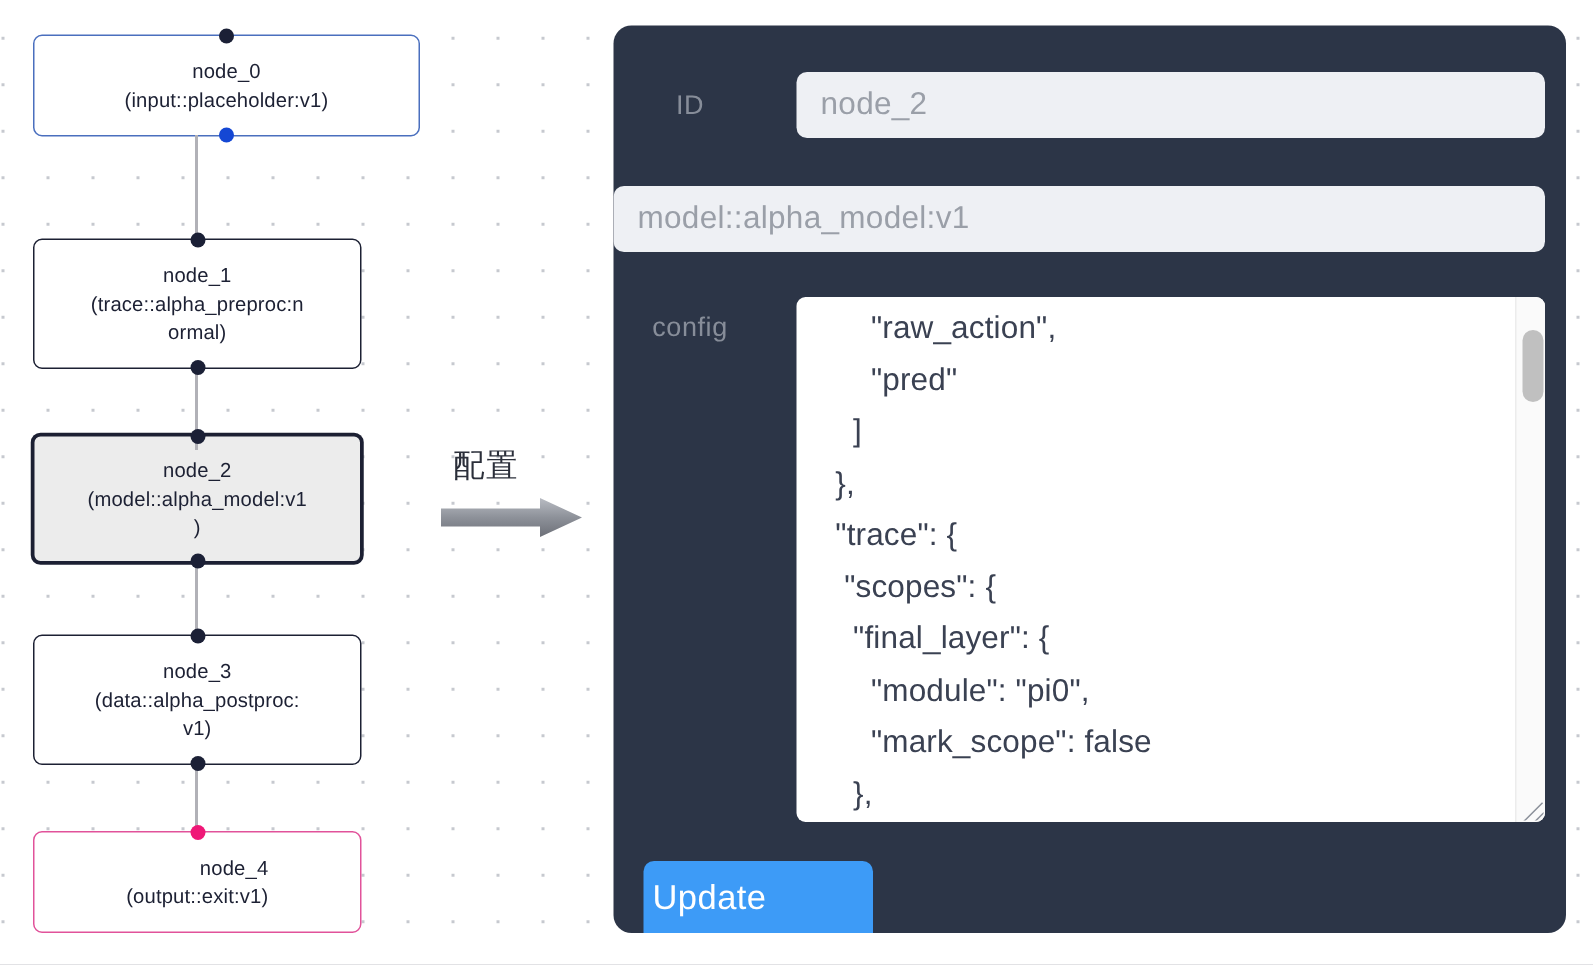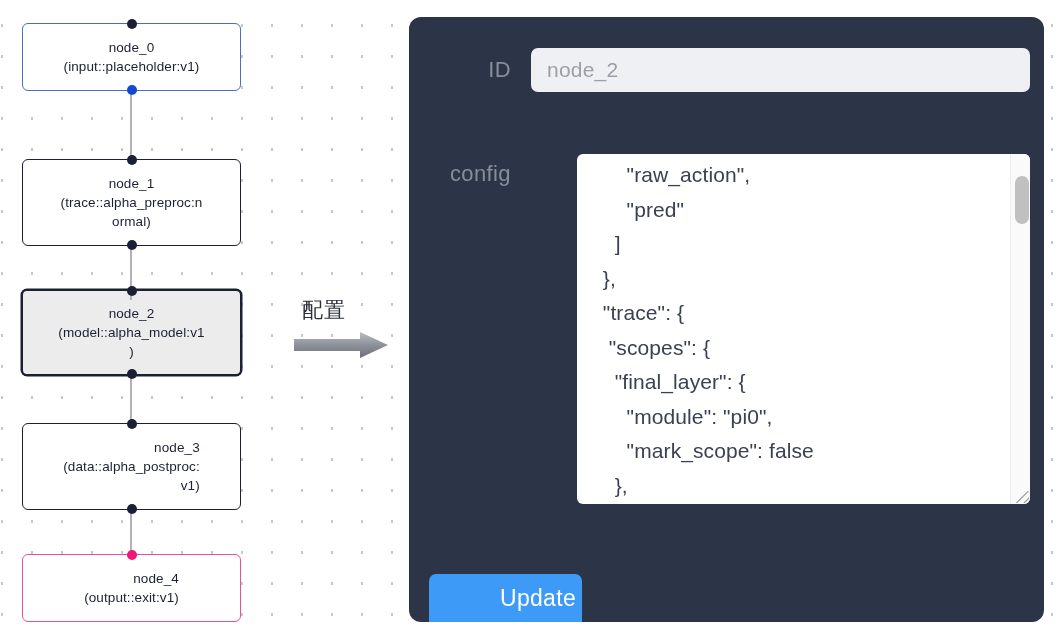--- a/index.html
+++ b/index.html
@@ -107,44 +107,44 @@
 
   .field-row {
     display: flex;
     align-items: flex-start;
     margin: 0 0 0 0;
     padding: 0 14px 0 0;
   }
   .field-label {
     width: 122px;
     flex: 0 0 122px;
-    text-align: right;
+    text-align: center;
     padding-right: 20px;
     color: #878d99;
-    font-size: 22px;
+    font-size: 18px;
     line-height: 44px;
     letter-spacing: 0.4px;
   }
   .field-control { flex: 1 1 auto; }
 
   .text-input {
     width: 100%;
     height: 44px;
     background: #eef0f4;
     border: none;
     border-radius: 7px;
     color: #9a9fa8;
     font-size: 21px;
     font-family: "Liberation Sans", sans-serif;
     padding: 0 16px;
     letter-spacing: 0.2px;
   }
   .row-gap-id   { margin-top: 9px; }
   .row-gap-type { margin-top: 32px; }
-  .row-gap-cfg  { margin-top: 30px; gap: 46px; }
+  .row-gap-cfg  { margin-top: 30px; }
 
   .config-label { line-height: 40px; }
 
   .textarea-wrap {
     position: relative;
     width: 100%;
     height: 350px;
     background: #ffffff;
     border-radius: 6px;
     overflow: hidden;
@@ -196,21 +196,21 @@
     position: absolute;
     left: 20px; bottom: 0;
     width: 153px; height: 48px;
     background: #3d9bf7;
     color: #ffffff;
     border: none;
     border-radius: 7px 7px 0 0;
     font-size: 23px;
     font-family: "Liberation Sans", sans-serif;
     letter-spacing: 0.3px;
-    text-align: right;
+    text-align: left;
     line-height: 40px;
     cursor: pointer;
   }
 
   .bottom-strip {
     position: absolute;
     left: 0; bottom: 0;
     width: 1062px; height: 21px;
     background: #ffffff;
   }
@@ -220,21 +220,21 @@
 
 <div id="root">
 
   <div class="canvas-grid"></div>
 
   <div class="edge" style="top:90px;height:69px;"></div>
   <div class="edge" style="top:245px;height:55px;"></div>
   <div class="edge" style="top:375px;height:47px;"></div>
   <div class="edge" style="top:510px;height:45px;"></div>
 
-  <div class="node is-input" style="left:22px;top:23px;width:219px;height:68px;">
+  <div class="node is-input" style="left:22px;top:23px;width:258px;height:68px;">
     <span class="node-text">node_0
 (input::placeholder:v1)</span>
     <span class="handle top"></span>
     <span class="handle bottom blue"></span>
   </div>
 
   <div class="node" style="left:22px;top:159px;width:219px;height:87px;">
     <span class="node-text">node_1
 (trace::alpha_preproc:n
 ormal)</span>
@@ -243,21 +243,21 @@
   </div>
 
   <div class="node is-selected" style="left:21px;top:289px;width:221px;height:87px;">
     <span class="node-text">node_2
 (model::alpha_model:v1
 )</span>
     <span class="handle top"></span>
     <span class="handle bottom"></span>
   </div>
 
-  <div class="node" style="left:22px;top:423px;width:219px;height:87px;text-align:right;">
+  <div class="node" style="left:22px;top:423px;width:219px;height:87px;">
     <span class="node-text">node_3
 (data::alpha_postproc:
 v1)</span>
     <span class="handle top"></span>
     <span class="handle bottom"></span>
   </div>
 
   <div class="node is-output" style="left:22px;top:554px;width:219px;height:68px;">
     <span class="node-text">node_4
 (output::exit:v1)</span>
@@ -283,20 +283,23 @@
   <div class="config-panel">
 
     <div class="field-row row-gap-id">
       <div class="field-label">ID</div>
       <div class="field-control">
         <input class="text-input" type="text" value="node_2" style="">
       </div>
     </div>
 
     <div class="field-row row-gap-type">
+      <div class="field-control">
+        <input class="text-input" type="text" value="model::alpha_model:v1" style="">
+      </div>
     </div>
 
     <div class="field-row row-gap-cfg">
       <div class="field-label config-label">config</div>
       <div class="field-control">
         <div class="textarea-wrap">
           <div class="code-area">      "raw_action",
       "pred"
     ]
   },

